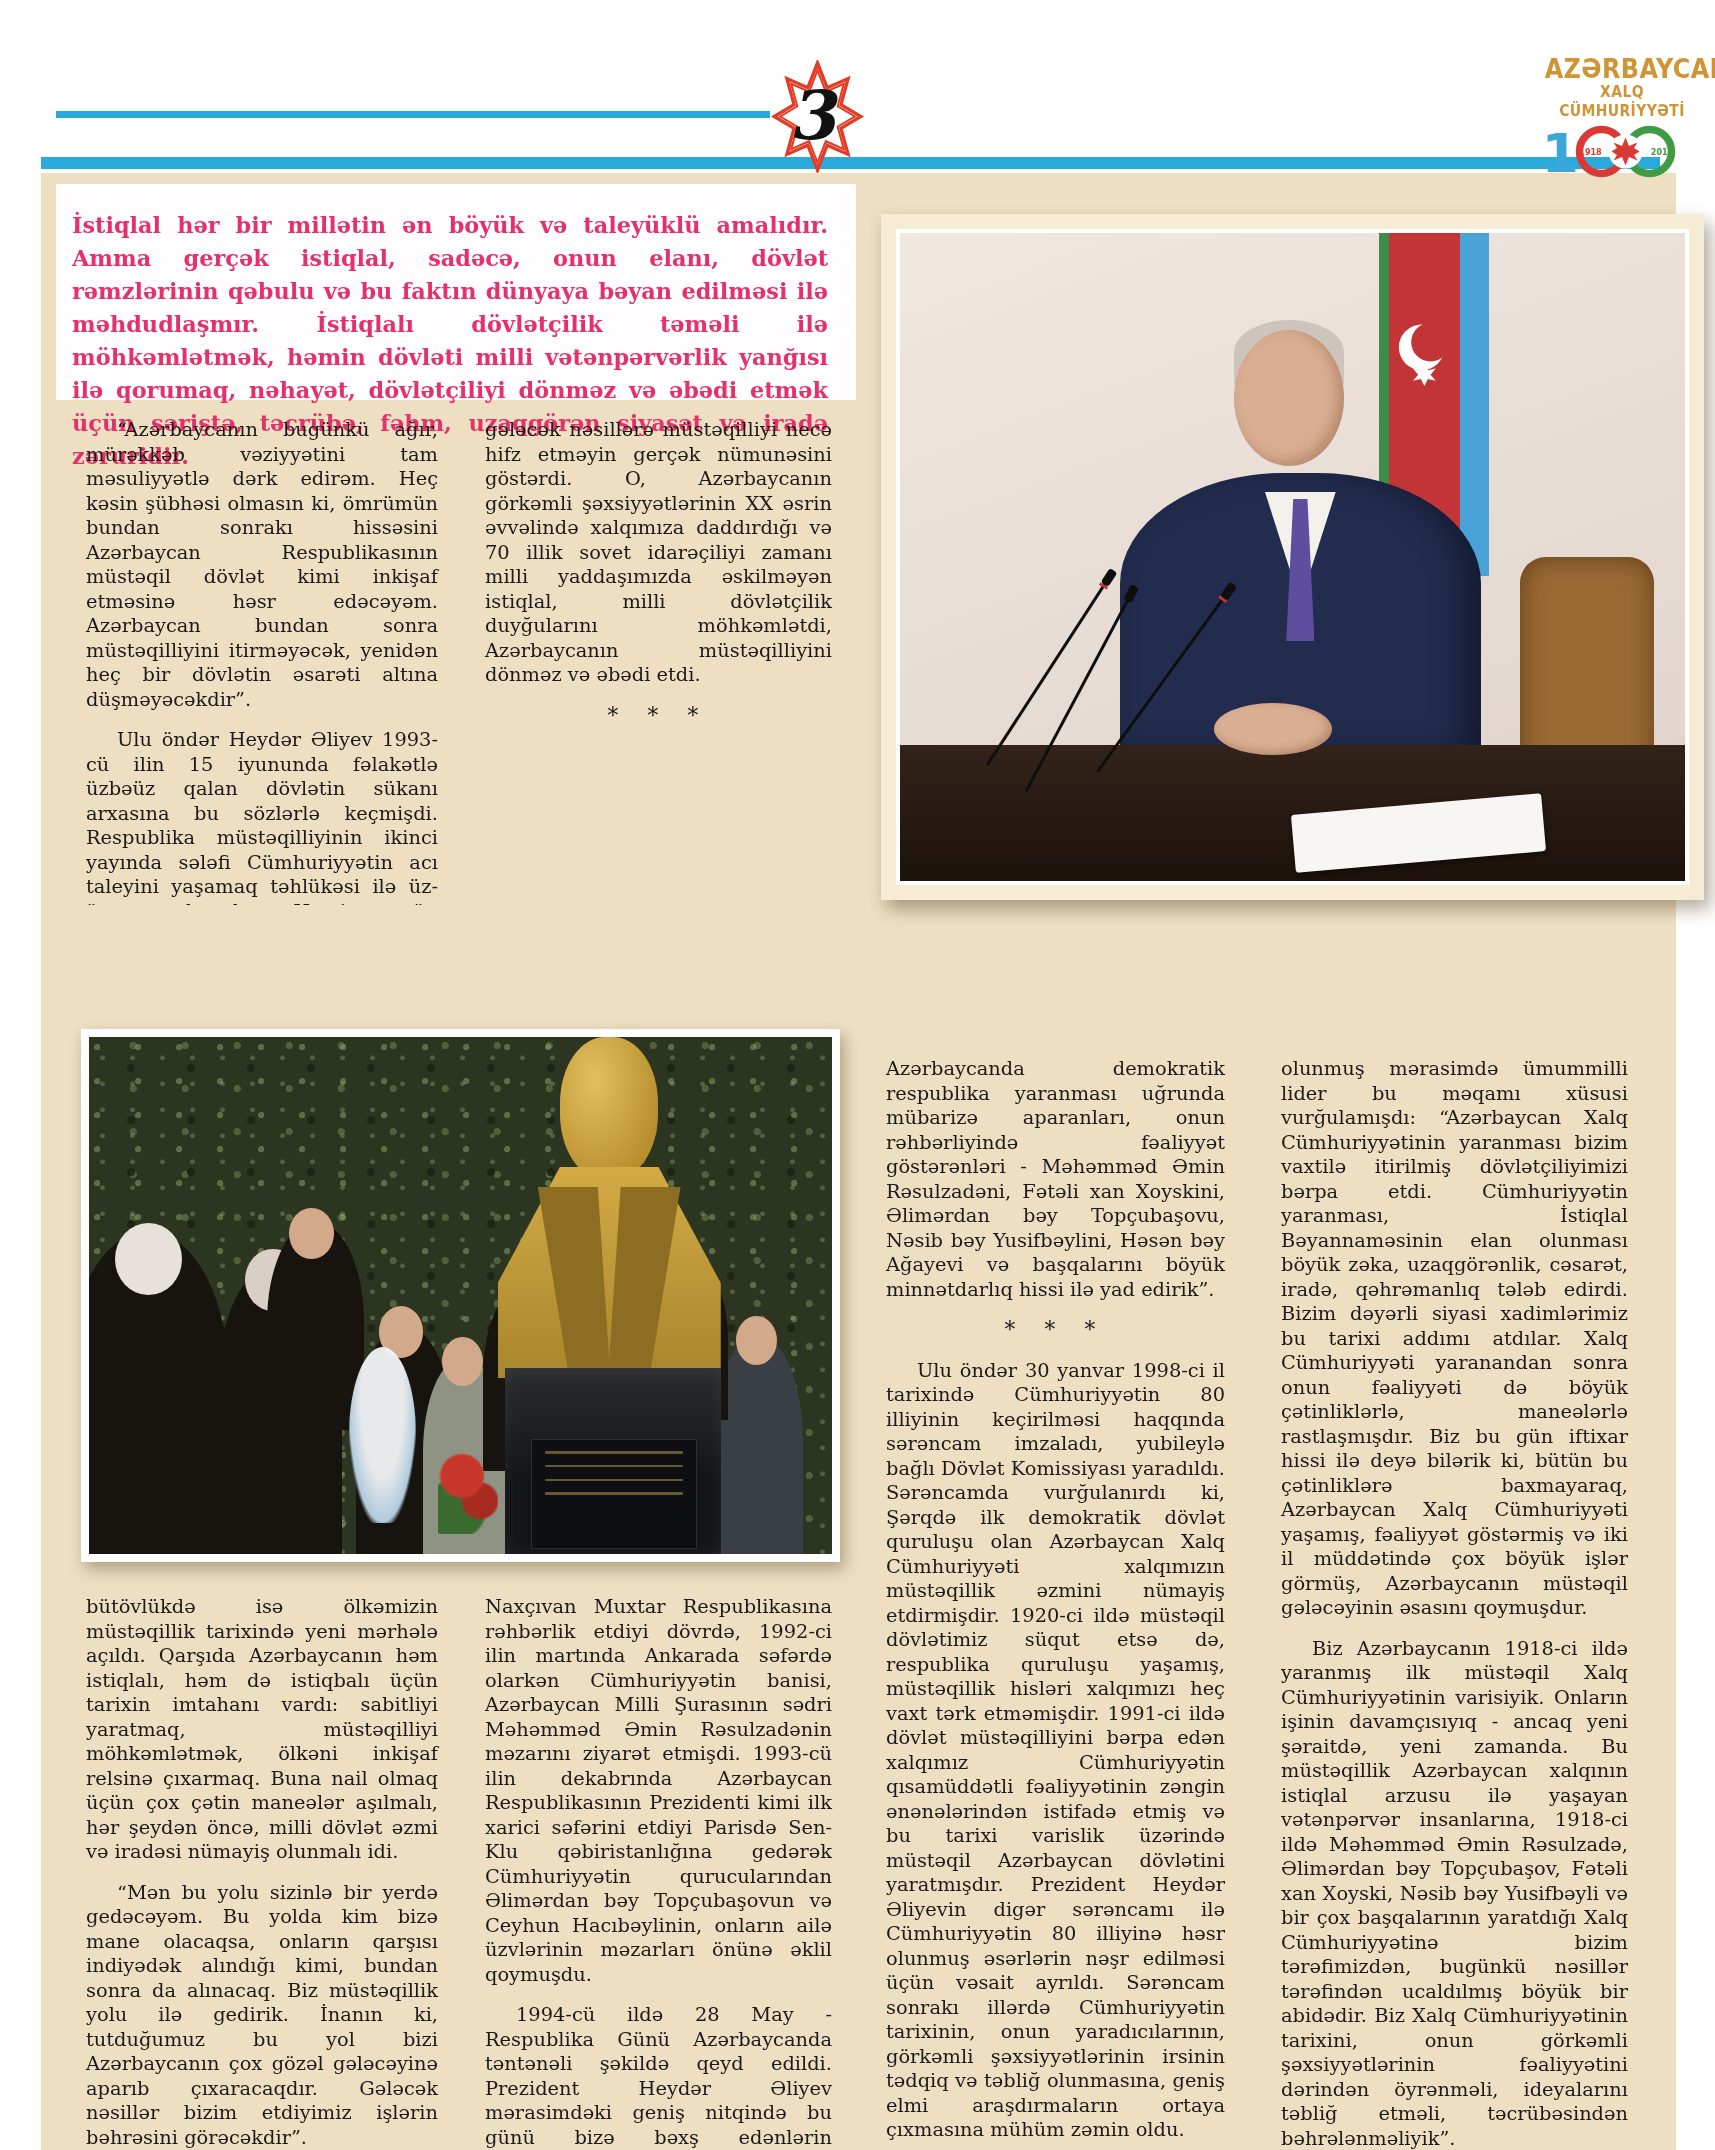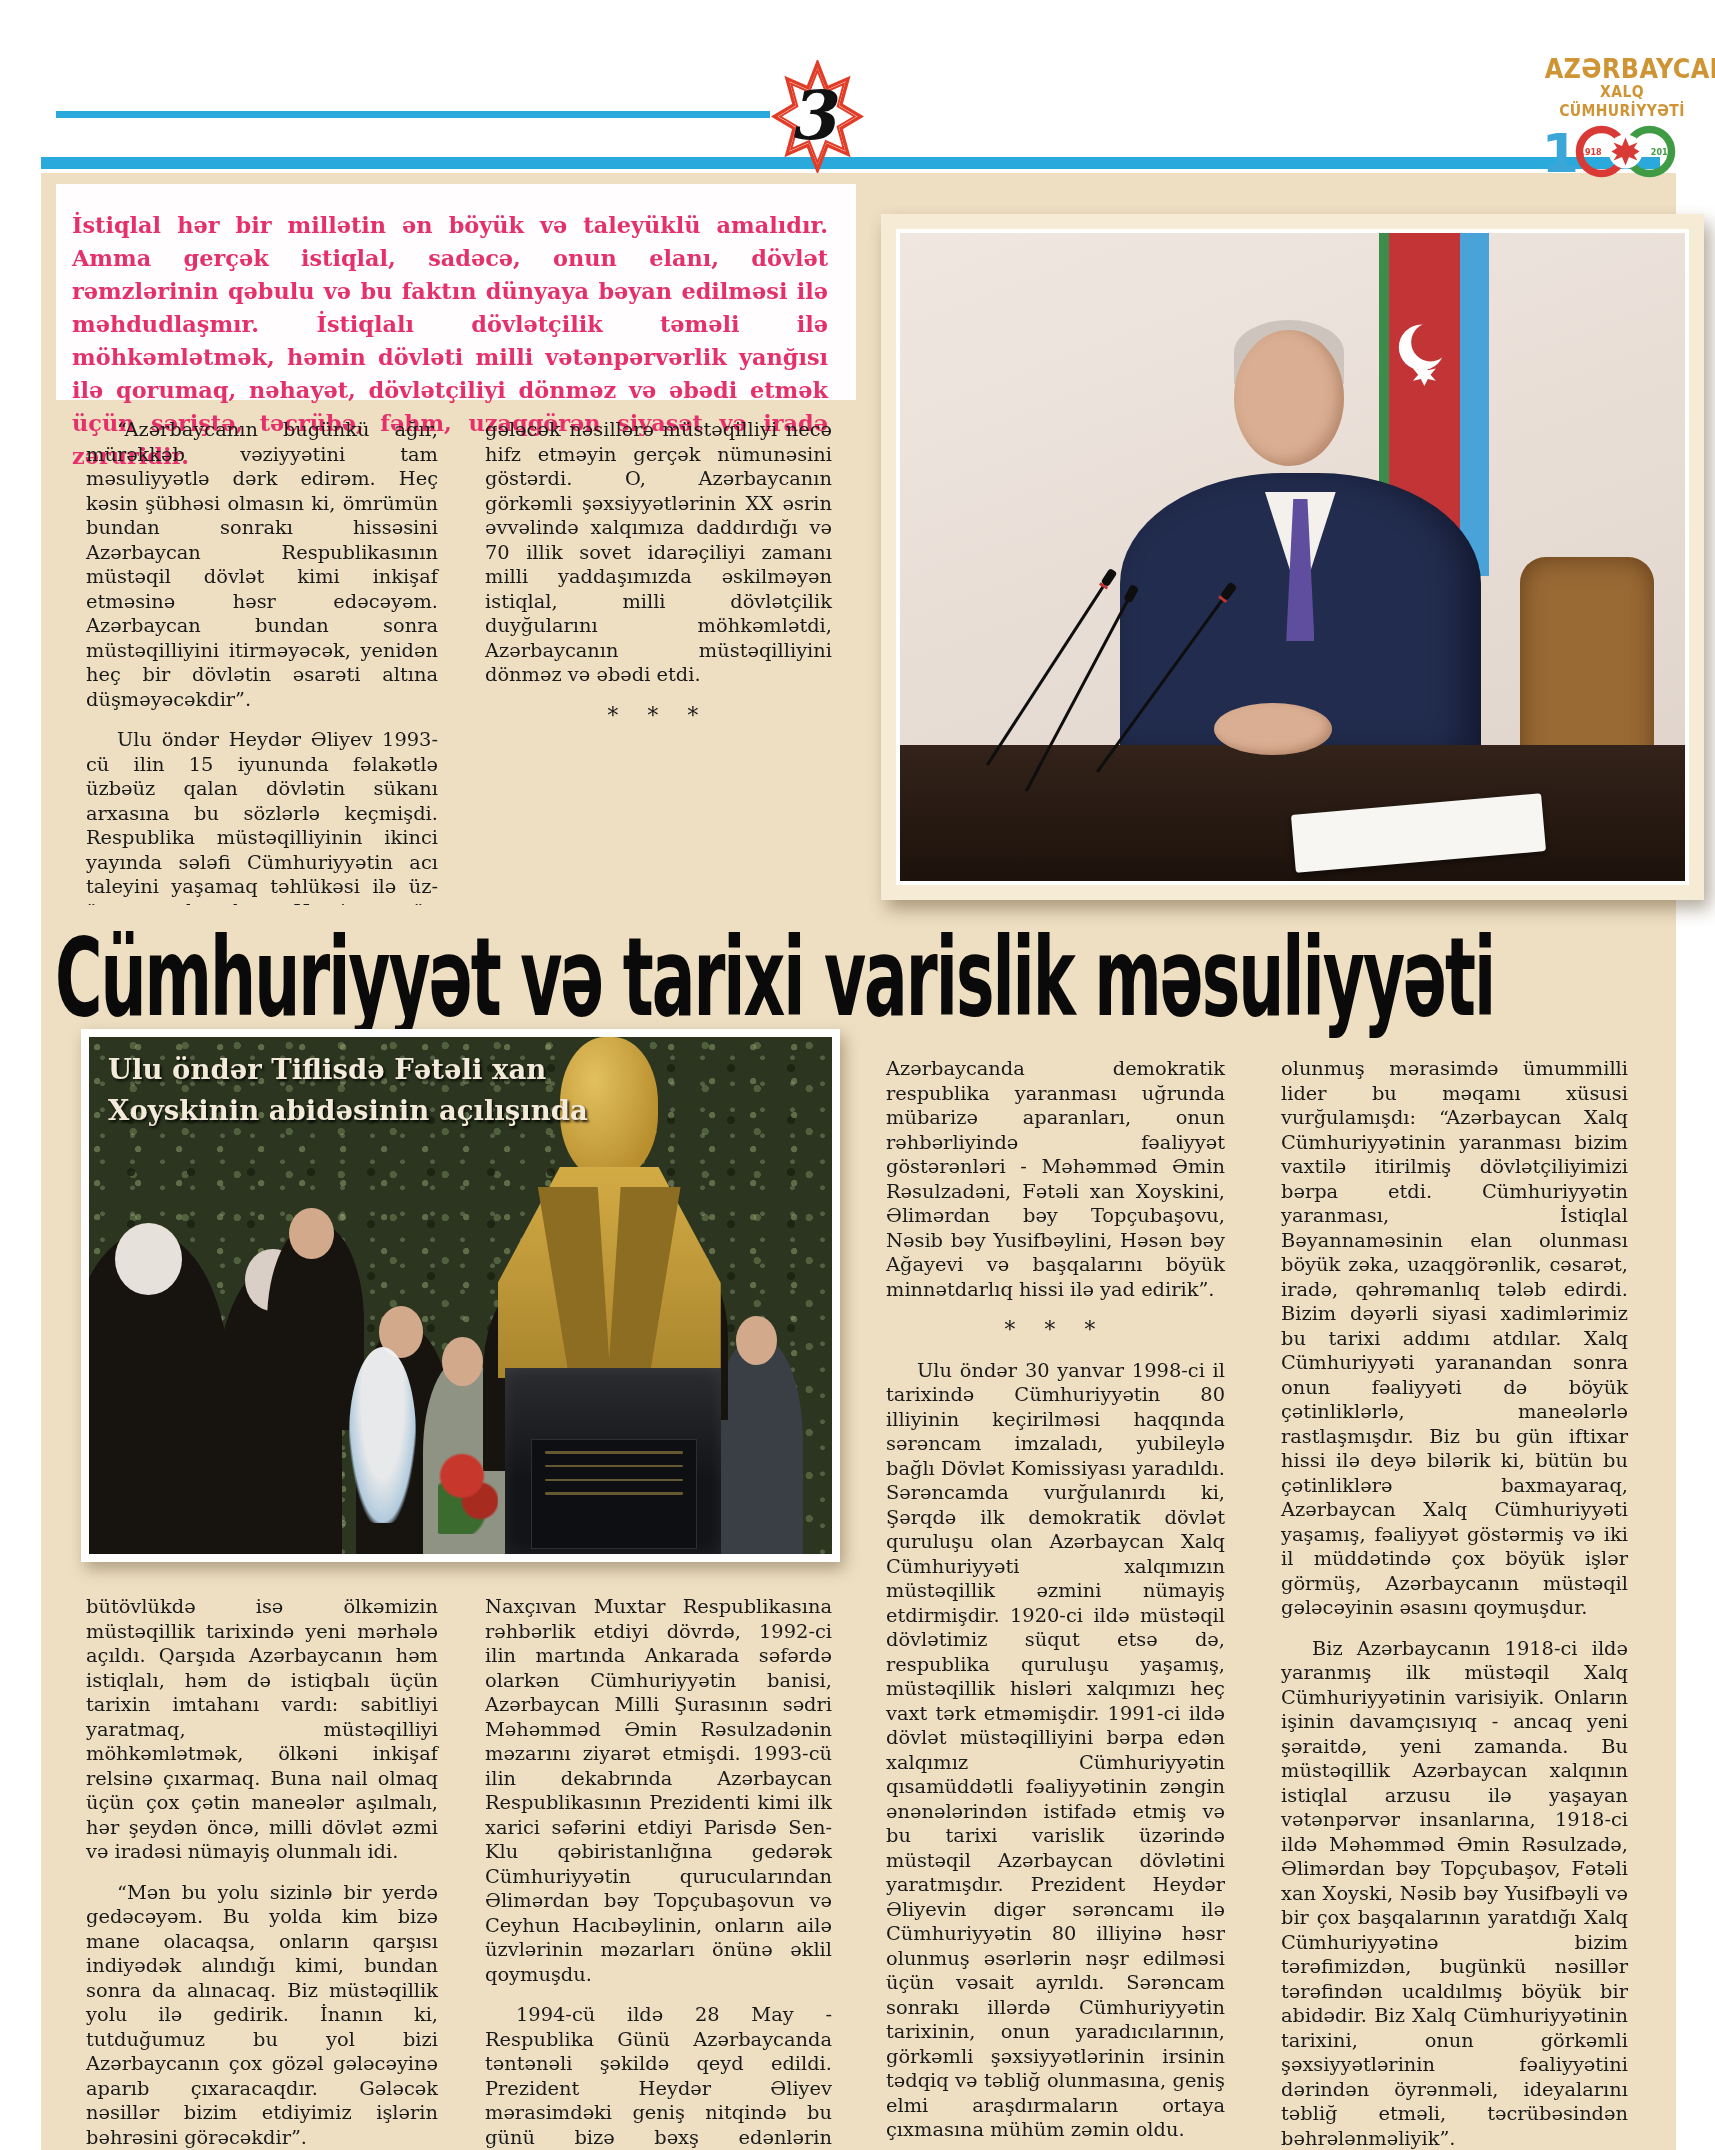--- a/index.html
+++ b/index.html
@@ -168,23 +168,20 @@
 
   <div class="col" id="lead-left">
     <p>“Azərbaycanın bugünkü ağır, mürəkkəb vəziyyətini tam məsuliyyətlə dərk edirəm. Heç kəsin şübhəsi olmasın ki, ömrümün bundan sonrakı hissəsini Azərbaycan Respublikasının müstəqil dövlət kimi inkişaf etməsinə həsr edəcəyəm. Azərbaycan bundan sonra müstəqilliyini itirməyəcək, yenidən heç bir dövlətin əsarəti altına düşməyəcəkdir”.</p>
     <p>Ulu öndər Heydər Əliyev 1993-cü ilin 15 iyununda fəlakətlə üzbəüz qalan dövlətin sükanı arxasına bu sözlərlə keçmişdi. Respublika müstəqilliyinin ikinci yayında sələfi Cümhuriyyətin acı taleyini yaşamaq təhlükəsi ilə üz-üzə qalmışdı. Həmin gün Azərbaycanın siyasi həyatında,</p>
   </div>
   <div class="col" id="lead-right">
     <p class="noindent">gələcək nəsillərə müstəqilliyi necə hifz etməyin gerçək nümunəsini göstərdi. O, Azərbaycanın görkəmli şəxsiyyətlərinin XX əsrin əvvəlində xalqımıza daddırdığı və 70 illik sovet idarəçiliyi zamanı milli yaddaşımızda əskilməyən istiqlal, milli dövlətçilik duyğularını möhkəmlətdi, Azərbaycanın müstəqilliyini dönməz və əbədi etdi.</p>
     <p class="stars">* * *</p>
   </div>
 
-  <div class="headline">
-    <span>Cümhuriyyət və tarixi varislik məsuliyyəti</span>
-  </div>
 
   <div class="photo2">
     <div class="photo2-inner">
       <div class="figure" style="left:-3%;top:38%;width:22%;height:62%;"></div>
       <div class="fhead" style="left:3.5%;top:36%;width:9%;height:14%;background:#e6e1da;"></div>
       <div class="figure" style="left:17%;top:44%;width:17%;height:56%;"></div>
       <div class="fhead" style="left:21%;top:41%;width:7.5%;height:12%;background:#d9cfc6;"></div>
       <div class="figure" style="left:24%;top:36%;width:13%;height:40%;"></div>
       <div class="fhead" style="left:27%;top:33%;width:6%;height:10%;"></div>
       <div class="figure" style="left:36%;top:56%;width:13%;height:44%;background:#2c2а24;"></div>
@@ -205,24 +202,20 @@
       <div class="pedestal">
         <div class="plaque">
             <i></i>
             <i></i>
             <i></i>
             <i></i>
           </div>
       </div>
       <div class="wreath"></div>
       <div class="flowers"></div>
-      <div class="caption">
-        <div>Ulu öndər Tiflisdə Fətəli xan</div>
-        <div>Xoyskinin abidəsinin açılışında</div>
-      </div>
     </div>
   </div>
 
   <div class="col" id="bot-left">
     <p class="noindent">bütövlükdə isə ölkəmizin müstəqillik tarixində yeni mərhələ açıldı. Qarşıda Azərbaycanın həm istiqlalı, həm də istiqbalı üçün tarixin imtahanı vardı: sabitliyi yaratmaq, müstəqilliyi möhkəmlətmək, ölkəni inkişaf relsinə çıxarmaq. Buna nail olmaq üçün çox çətin maneələr aşılmalı, hər şeydən öncə, milli dövlət əzmi və iradəsi nümayiş olunmalı idi.</p>
     <p>“Mən bu yolu sizinlə bir yerdə gedəcəyəm. Bu yolda kim bizə mane olacaqsa, onların qarşısı indiyədək alındığı kimi, bundan sonra da alınacaq. Biz müstəqillik yolu ilə gedirik. İnanın ki, tutduğumuz bu yol bizi Azərbaycanın çox gözəl gələcəyinə aparıb çıxaracaqdır. Gələcək nəsillər bizim etdiyimiz işlərin bəhrəsini görəcəkdir”.</p>
     <p>Ulu öndər Heydər Əliyev bu sözləri ölkə rəhbərliyinə qayıdışından iki il sonra - 1995-ci ildə 28 May - Respublika Günü ərəfəsində demişdi. Heydər Əliyev dövlət rəhbəri kimi bütün fəaliyyəti ilə bizə, bizdən sonra</p>
   </div>
   <div class="col" id="bot-mid">
     <p class="noindent">Naxçıvan Muxtar Respublikasına rəhbərlik etdiyi dövrdə, 1992-ci ilin martında Ankarada səfərdə olarkən Cümhuriyyətin banisi, Azərbaycan Milli Şurasının sədri Məhəmməd Əmin Rəsulzadənin məzarını ziyarət etmişdi. 1993-cü ilin dekabrında Azərbaycan Respublikasının Prezidenti kimi ilk xarici səfərini etdiyi Parisdə Sen-Klu qəbiristanlığına gedərək Cümhuriyyətin qurucularından Əlimərdan bəy Topçubaşovun və Ceyhun Hacıbəylinin, onların ailə üzvlərinin məzarları önünə əklil qoymuşdu.</p>

